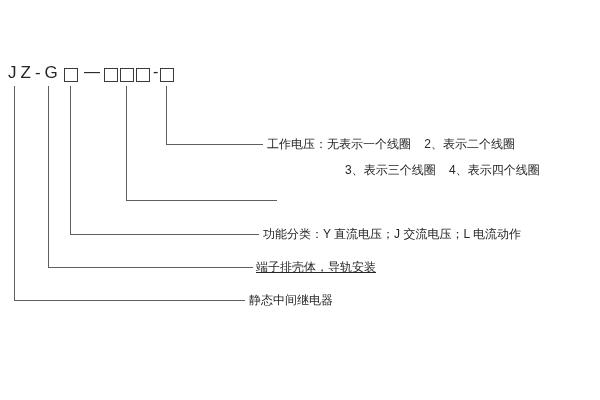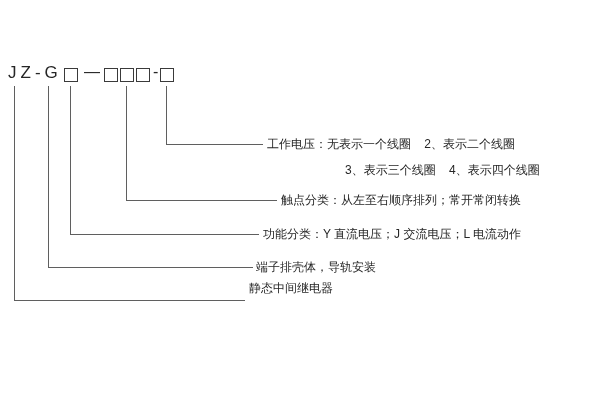--- a/index.html
+++ b/index.html
@@ -59,22 +59,22 @@
     position:absolute;
     font-size:12px;
     line-height:16px;
     white-space:pre;
     color:var(--text);
   }
   #label-1 {left:267px;top:136px;}
   #label-1b{left:345px;top:162px;}
   #label-2 {left:281px;top:192px;}
   #label-3 {left:263px;top:226px;}
-  #label-4 {left:256px;top:259px;}
-  #label-5 {left:249px;top:280px;}
+  #label-4 {left:256px;top:259px;text-decoration:underline;}
+  #label-5 {left:249px;top:292px;}
 </style>
 </head>
 <body>
 
 <div class="page">
 
   <div>
     <span class="code-prefix">JZ-G</span>
     <span class="code-box" id="box1"></span>
     <span class="code-sep" id="sep-long">—</span>
@@ -86,18 +86,17 @@
   </div>
 
   <div class="connector" id="conn-1"></div>
   <div class="connector" id="conn-2"></div>
   <div class="connector" id="conn-3"></div>
   <div class="connector" id="conn-4"></div>
   <div class="connector" id="conn-5"></div>
 
   <div class="label" id="label-1">工作电压：无表示一个线圈    2、表示二个线圈</div>
   <div class="label" id="label-1b">3、表示三个线圈    4、表示四个线圈</div>
-  <div class="label" id="label-2">触点分类：从左至右顺序排列；常开常闭转换</div>
   <div class="label" id="label-3">功能分类：Y 直流电压；J 交流电压；L 电流动作</div>
   <div class="label" id="label-4">端子排壳体，导轨安装</div>
   <div class="label" id="label-5">静态中间继电器</div>
 
 </div>
 
 </body></html>

